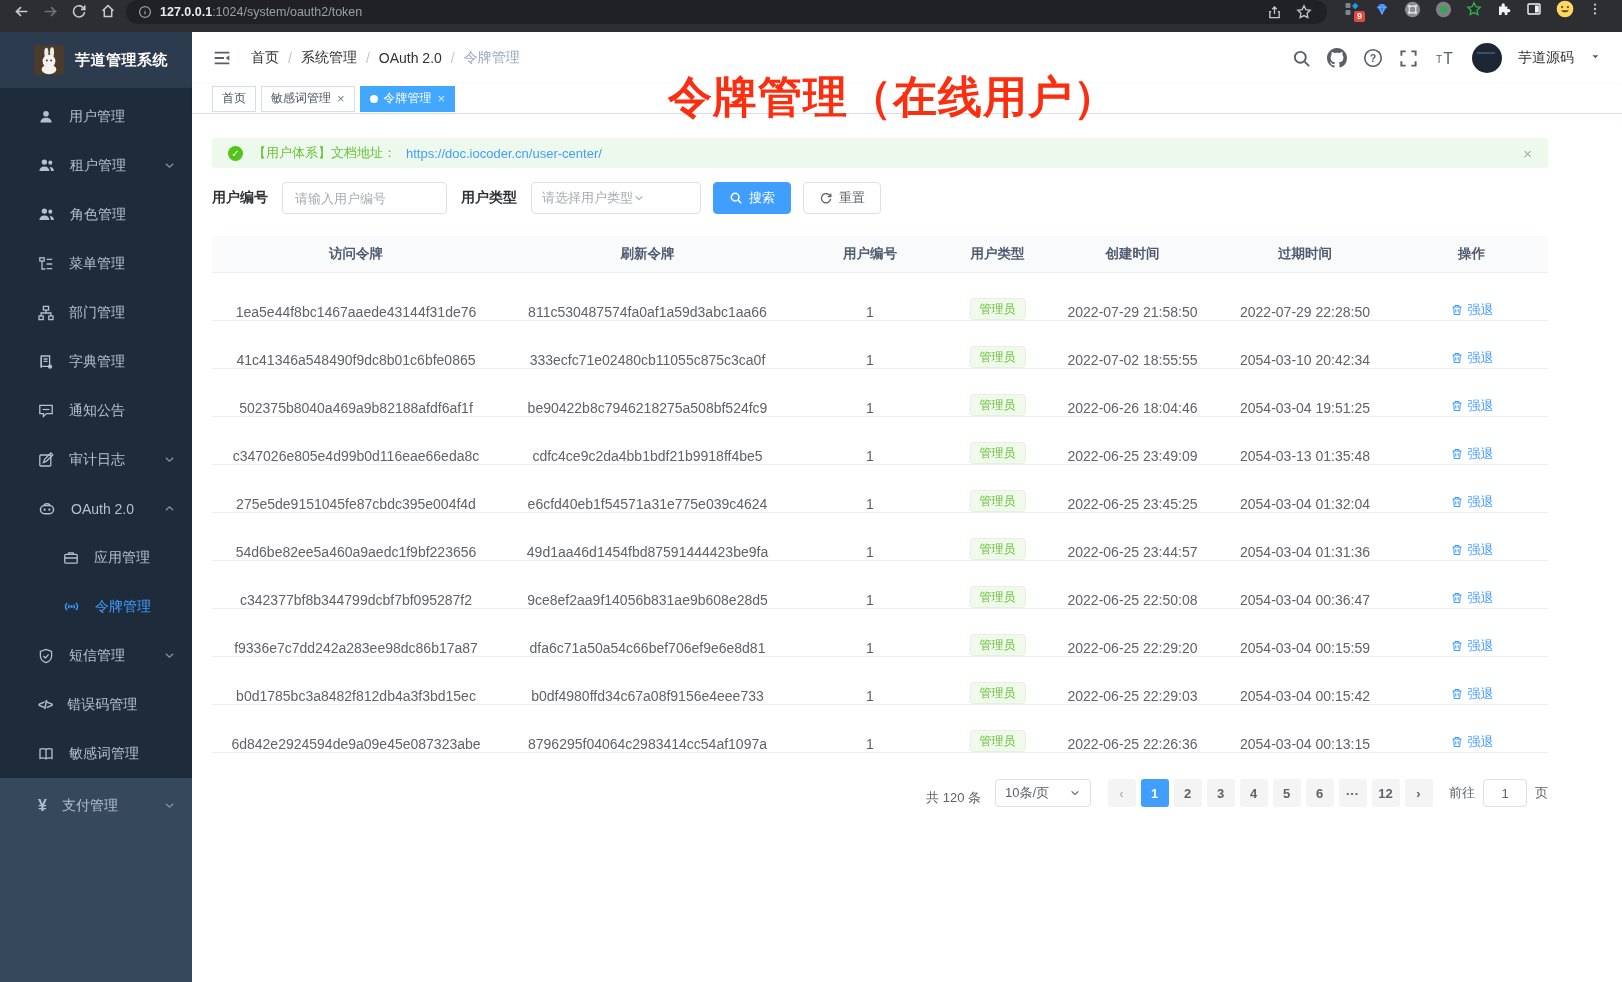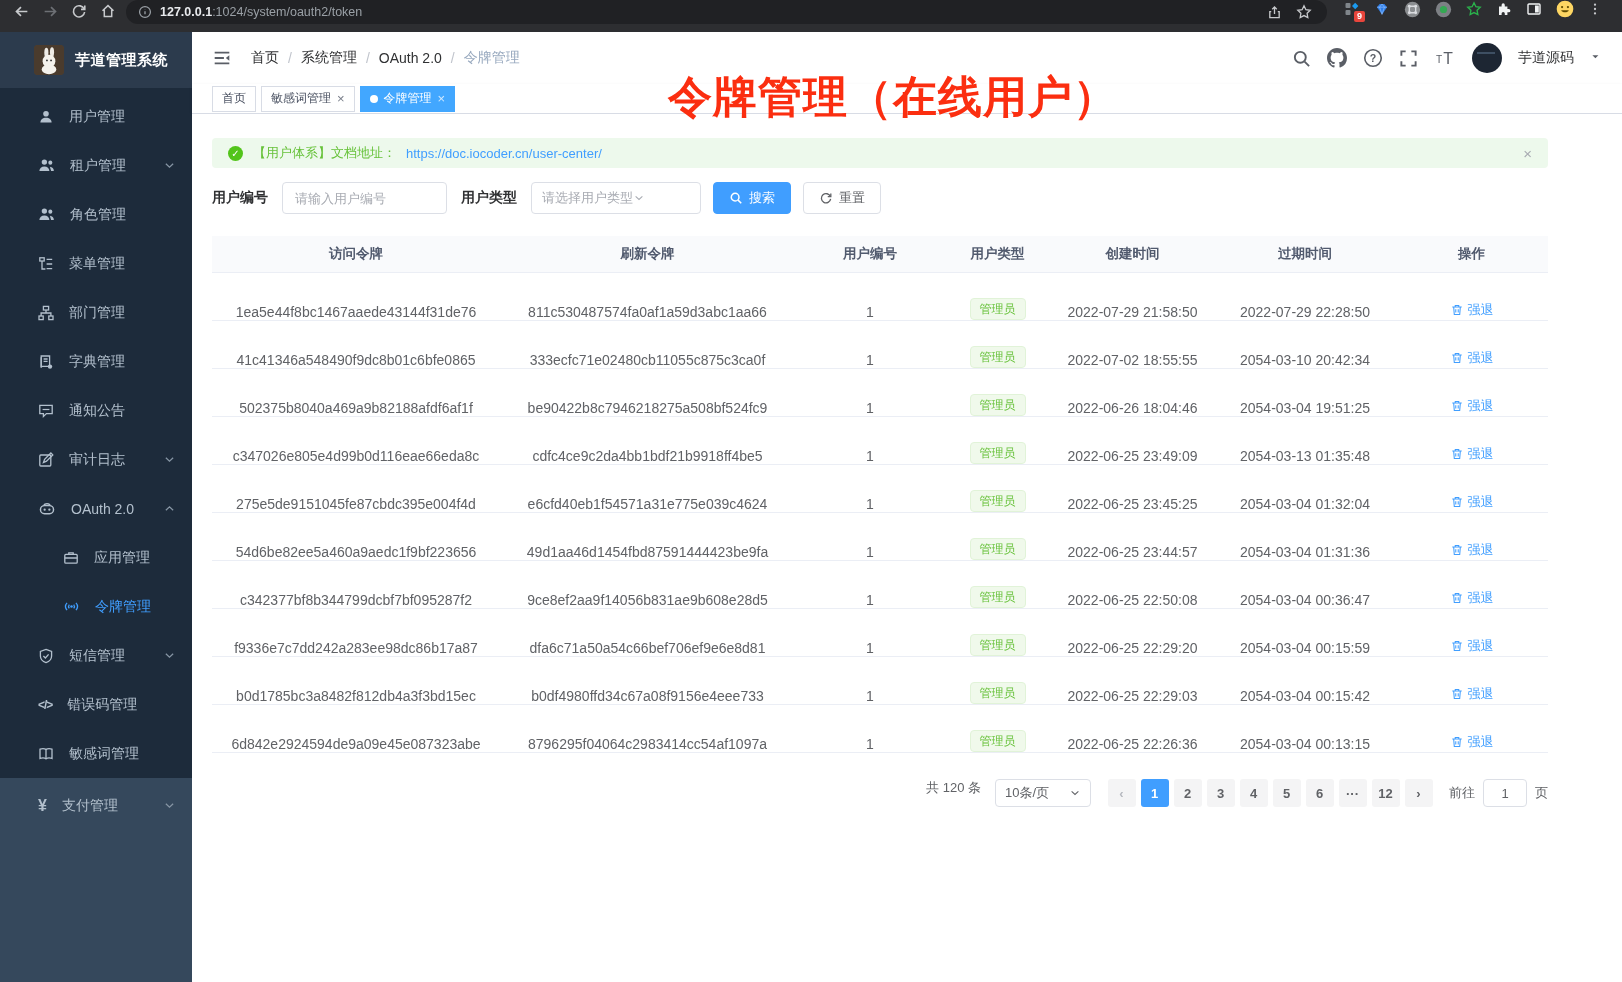--- a/index.html
+++ b/index.html
@@ -75,21 +75,21 @@
 .btn-plain{background:#fff;color:#606266;border:1px solid #dcdfe6}
 
 .table{margin-top:22px;color:#606266;font-size:14px}
 .thead{display:flex;background:#f9fafc;height:37px;align-items:center;border-bottom:1px solid #ebeef5;font-size:13.5px;color:#515a6e;font-weight:bold}
 .tr{display:flex;height:48px;align-items:flex-end;border-bottom:1px solid #ebeef5}
 .th,.td{text-align:center;flex-shrink:0;overflow:hidden;white-space:nowrap}
 .c1{width:288px}.c2{width:295px}.c3{width:150px}.c4{width:105px}.c5{width:165px}.c6{width:180px}.c7{width:153px}
 .tag{display:inline-block;background:#f0f9eb;border:1px solid #e1f3d8;color:#67c23a;font-size:12px;padding:3px 9px;border-radius:4px;line-height:14px}
 .action{color:#409eff;font-size:13px;display:inline-flex;align-items:center;gap:4px;cursor:pointer}
 
-.pager-row{width:1336px;margin-top:26px;display:flex;align-items:flex-start;justify-content:flex-end;font-size:13px;color:#606266}
+.pager-row{width:1336px;margin-top:26px;display:flex;align-items:flex-end;justify-content:flex-end;font-size:13px;color:#606266}
 .ptotal{margin-right:14px}
 .psel{width:96px;height:28px;border:1px solid #dcdfe6;border-radius:4px;display:flex;align-items:center;justify-content:space-between;padding:0 9px;color:#606266;margin-right:14px;cursor:pointer}
 .pages{display:flex;align-items:center}
 .pbtn{min-width:28px;height:28px;background:#f4f4f5;border-radius:3px;display:flex;align-items:center;justify-content:center;font-weight:bold;color:#606266;margin:0 2.5px;cursor:pointer;font-size:13px;padding:0 4px}
 .pbtn.active{background:#409eff;color:#fff}
 .pbtn.prev{color:#b6b9bf}
 .goto{display:flex;align-items:center;gap:8px;margin-left:14px}
 .goto-input{width:44px;height:28px;border:1px solid #dcdfe6;border-radius:4px;text-align:center;font-size:13px;color:#606266;outline:none}
 
 .annotation{position:absolute;left:668px;top:68px;font-size:44px;font-weight:bold;color:#fb2e10;white-space:nowrap;z-index:50;letter-spacing:1px}

